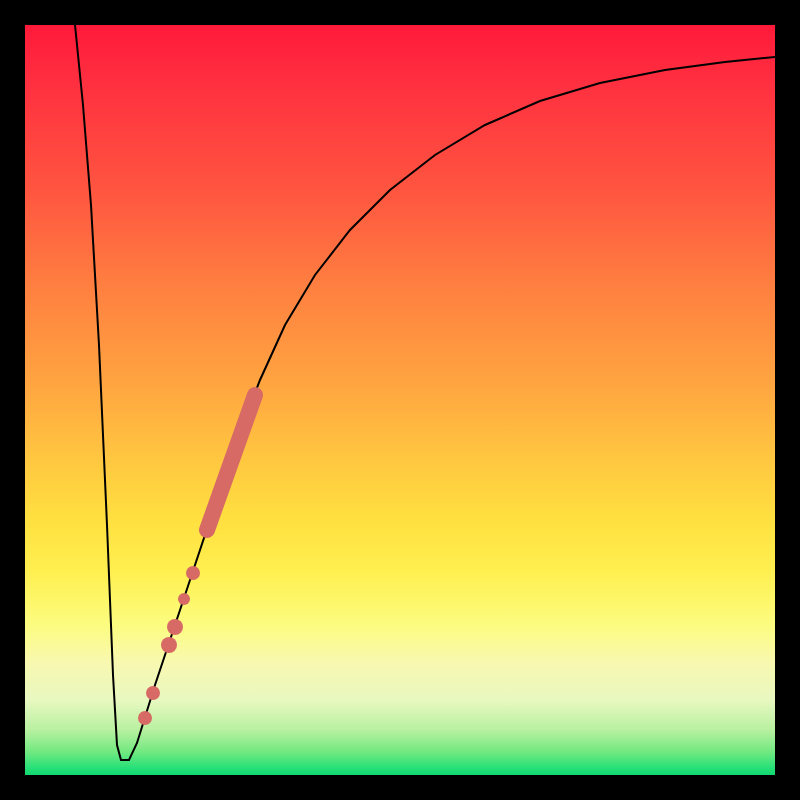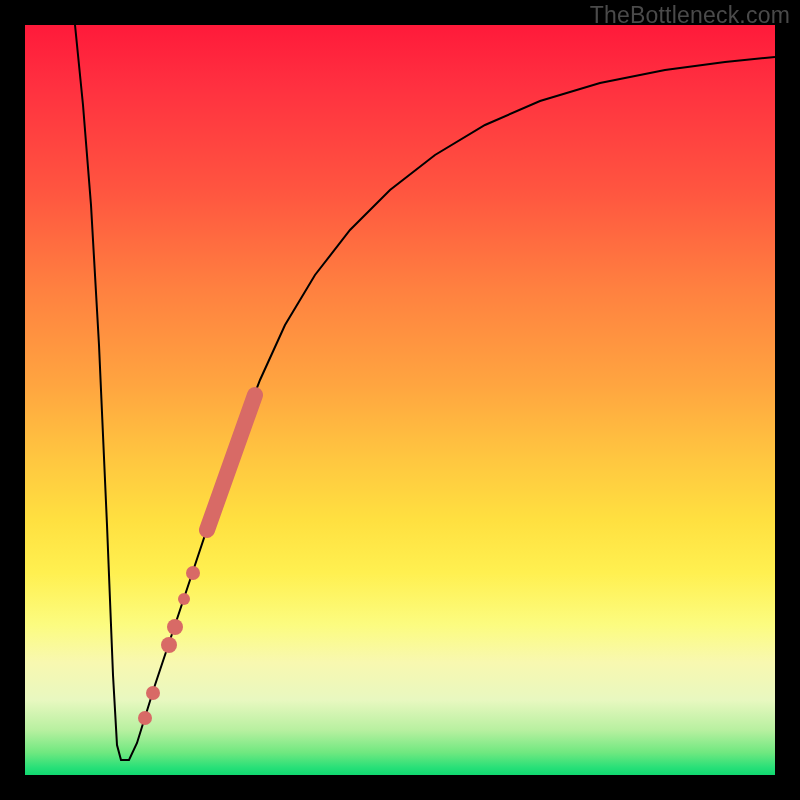--- a/index.html
+++ b/index.html
@@ -68,21 +68,20 @@
     width: 750px;
     height: 750px;
     z-index: 3;
   }
 </style>
 </head>
 <body>
 
 <div class="frame">
 
-  <div class="watermark">TheBottleneck.com</div>
 
   <div class="plot-area">
 
     <svg class="curve" viewBox="0 0 750 750" preserveAspectRatio="none">
       <path id="curve-path" fill="none" stroke="#000000" stroke-width="2" d="M50 0 L58 80 L66 180 L74 320 L82 500 L88 650 L92 720 L96 735 L104 735 L112 718 L130 660 L150 600 L170 540 L190 480 L210 420 L235 355 L260 300 L290 250 L325 205 L365 165 L410 130 L460 100 L515 76 L575 58 L640 45 L700 37 L750 32"></path>
     </svg>
 
     <svg class="dots" viewBox="0 0 750 750" preserveAspectRatio="none">
       <g id="highlight-group">
           <line x1="182" y1="505" x2="230" y2="370" stroke="#d86a66" stroke-width="16" stroke-linecap="round"></line>

